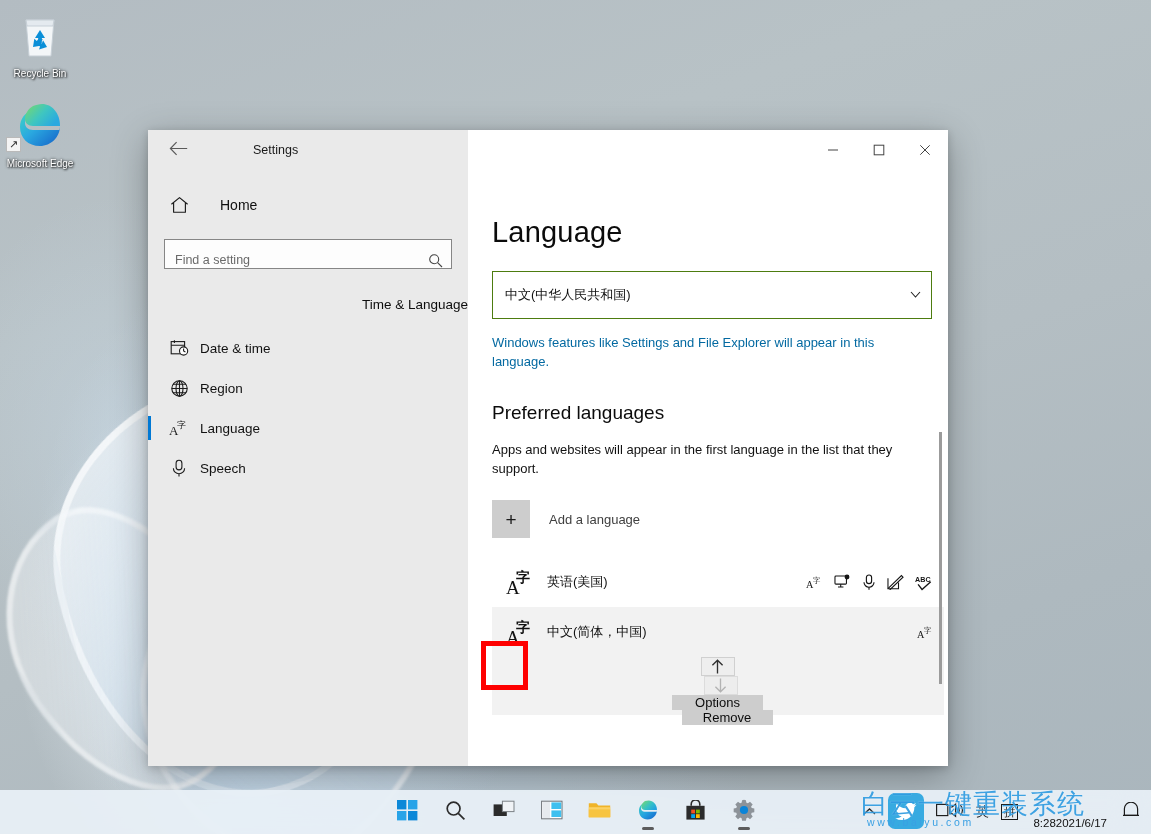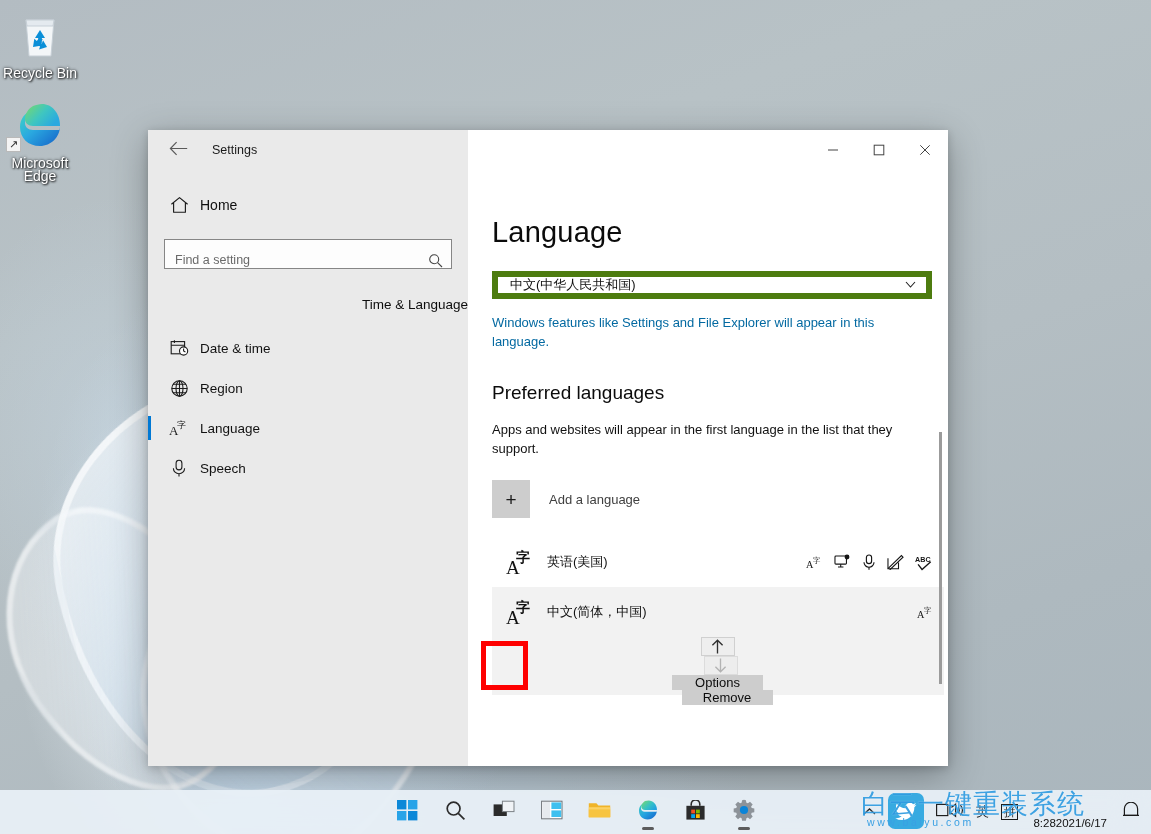--- a/index.html
+++ b/index.html
@@ -58,21 +58,21 @@
   
   .desk-icon {
     position: absolute;
     width: 76px;
     text-align: center;
     cursor: default;
   }
   .desk-icon .glyph { height: 56px; display: flex; align-items: center; justify-content: center; position: relative; }
   .desk-icon .dlabel {
     margin-top: 3px;
-    font-size: 14px;
+    font-size: 10px;
     color: #ffffff;
     line-height: 13px;
     text-shadow: 0 0 3px rgba(0,0,0,0.85), 1px 1px 2px rgba(0,0,0,0.8);
   }
   #icon-recycle { left: 2px; top: 8px; }
   #icon-edge    { left: 2px; top: 98px; }
   .shortcut-arrow {
     position: absolute; left: 4px; bottom: 2px;
     width: 15px; height: 15px;
     background: #f4f4f4; border: 1px solid #b9b9b9;
@@ -89,21 +89,21 @@
     box-shadow: 0 10px 34px rgba(0,0,0,0.30), 0 2px 8px rgba(0,0,0,0.18);
     display: flex; flex-direction: column;
     overflow: hidden;
   }
   #titlebar {
     height: 40px; flex: 0 0 40px;
     display: flex; align-items: stretch;
     background: #eaeaea;
   }
   #titlebar-left {
-    flex: 0 0 320px; display: flex; align-items: center; background: #eaeaea;
+    flex: 0 0 320px; display: flex; align-items: center; background: #eaeaea; gap: 41px;
   }
   #back-button {
     width: 44px; height: 32px; margin-left: 8px;
     display: flex; align-items: center; justify-content: center;
     cursor: pointer; color: #555;
   }
   #window-title { font-size: 12.5px; color: #1a1a1a; margin-left: 12px; }
   #titlebar-right { flex: 1; display: flex; justify-content: flex-end; background: #ffffff; }
   .wbtn {
     width: 46px; height: 40px;
@@ -117,20 +117,21 @@
   #sidebar {
     flex: 0 0 320px;
     background: #eaeaea;
     padding-top: 18px;
     position: relative;
   }
   #home-row {
     display: flex; align-items: center;
     height: 34px; margin: 0 0 0 16px;
     cursor: pointer;
+    gap: 20px;
   }
   #home-row .ic { width: 30px; display: flex; justify-content: center; color: #1b1b1b; }
   #home-row .lbl { font-size: 14px; color: #101010; margin-left: 6px; }
 
   #search-box {
     margin: 17px 16px 0 16px;
     height: 30px;
     background: #fdfdfd;
     border: 1px solid #868686;
     display: flex; align-items: center;
@@ -163,22 +164,22 @@
   
   #content {
     flex: 1; background: #ffffff;
     padding: 46px 0 0 24px;
     position: relative; overflow: hidden;
   }
   #page-title { font-size: 29px; font-weight: normal; color: #0b0b0b; letter-spacing: .2px; }
 
   #lang-select {
     margin-top: 22px;
-    width: 440px; height: 28px;
-    border: 6px solid #4d7c0f; background: #fff;
+    width: 440px; height: 48px;
+    border: 1px solid #4d7c0f; background: #fff;
     display: flex; align-items: center; justify-content: space-between;
     padding: 0 10px 0 12px; cursor: pointer;
   }
   #lang-select .val { font-size: 13px; color: #111; }
   #lang-select .chev { color: #222; font-size: 10px; }
 
   #lang-desc {
     margin-top: 14px; width: 420px;
     font-size: 13px; color: #0369a1; line-height: 19px;
   }

